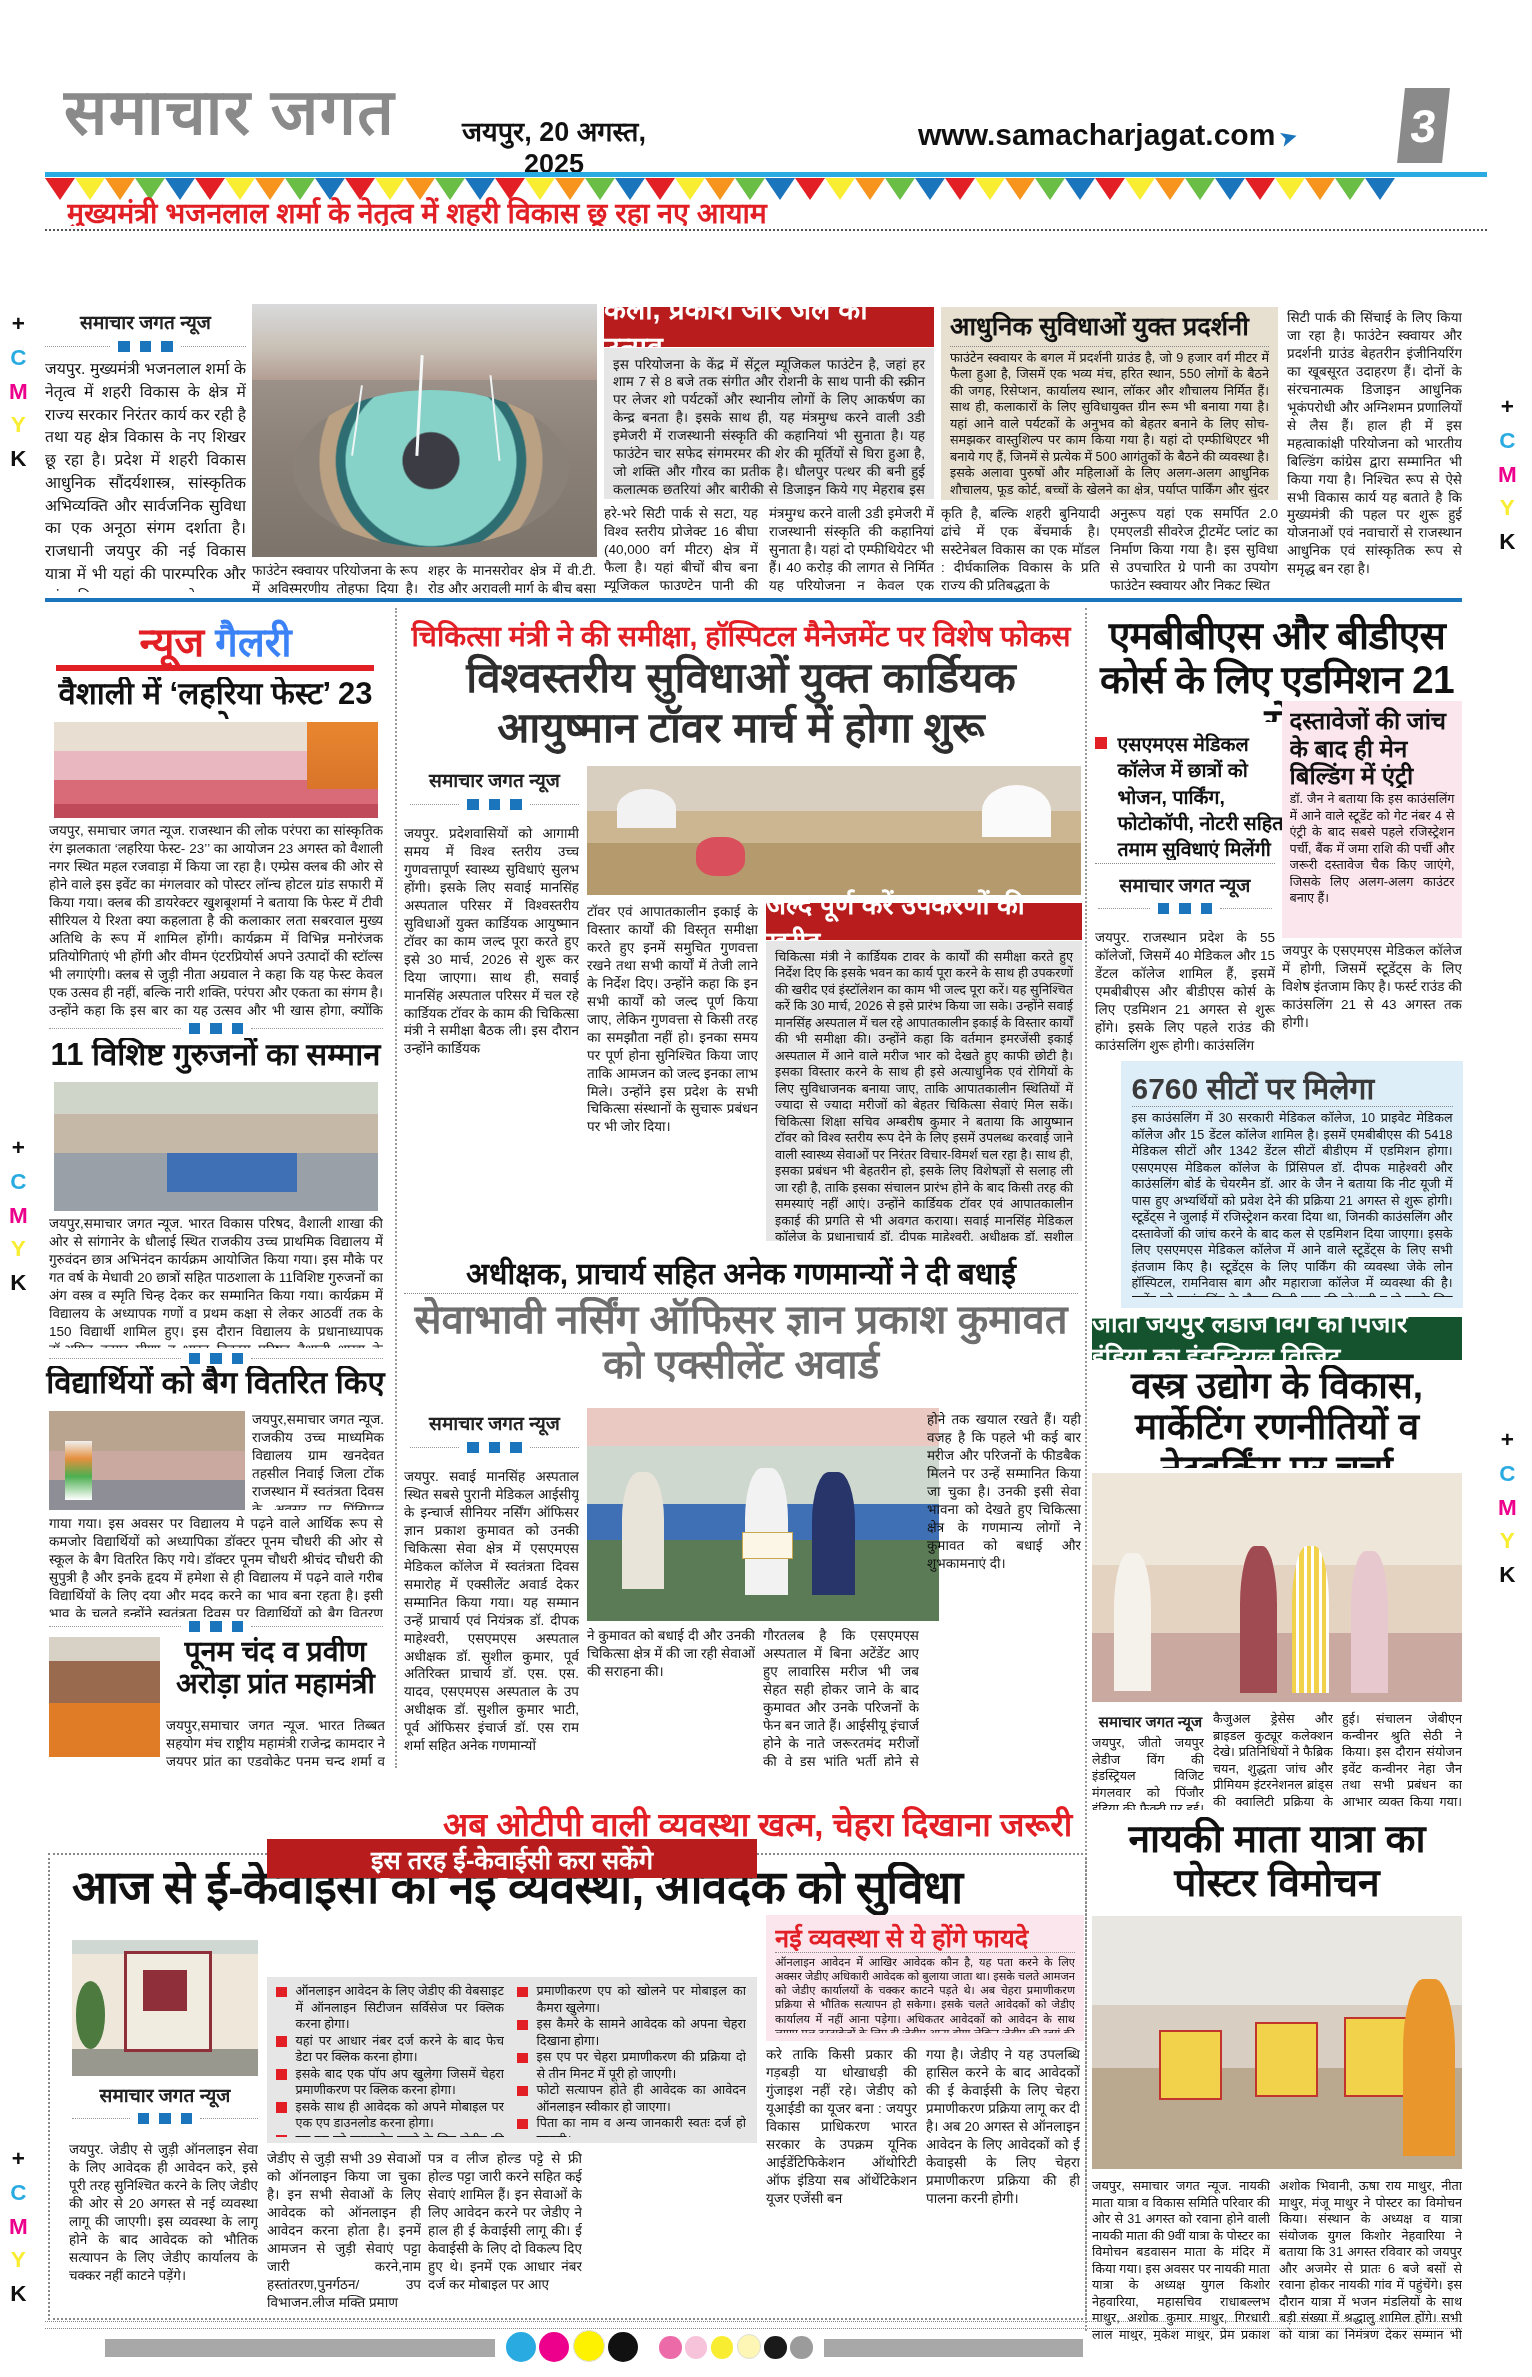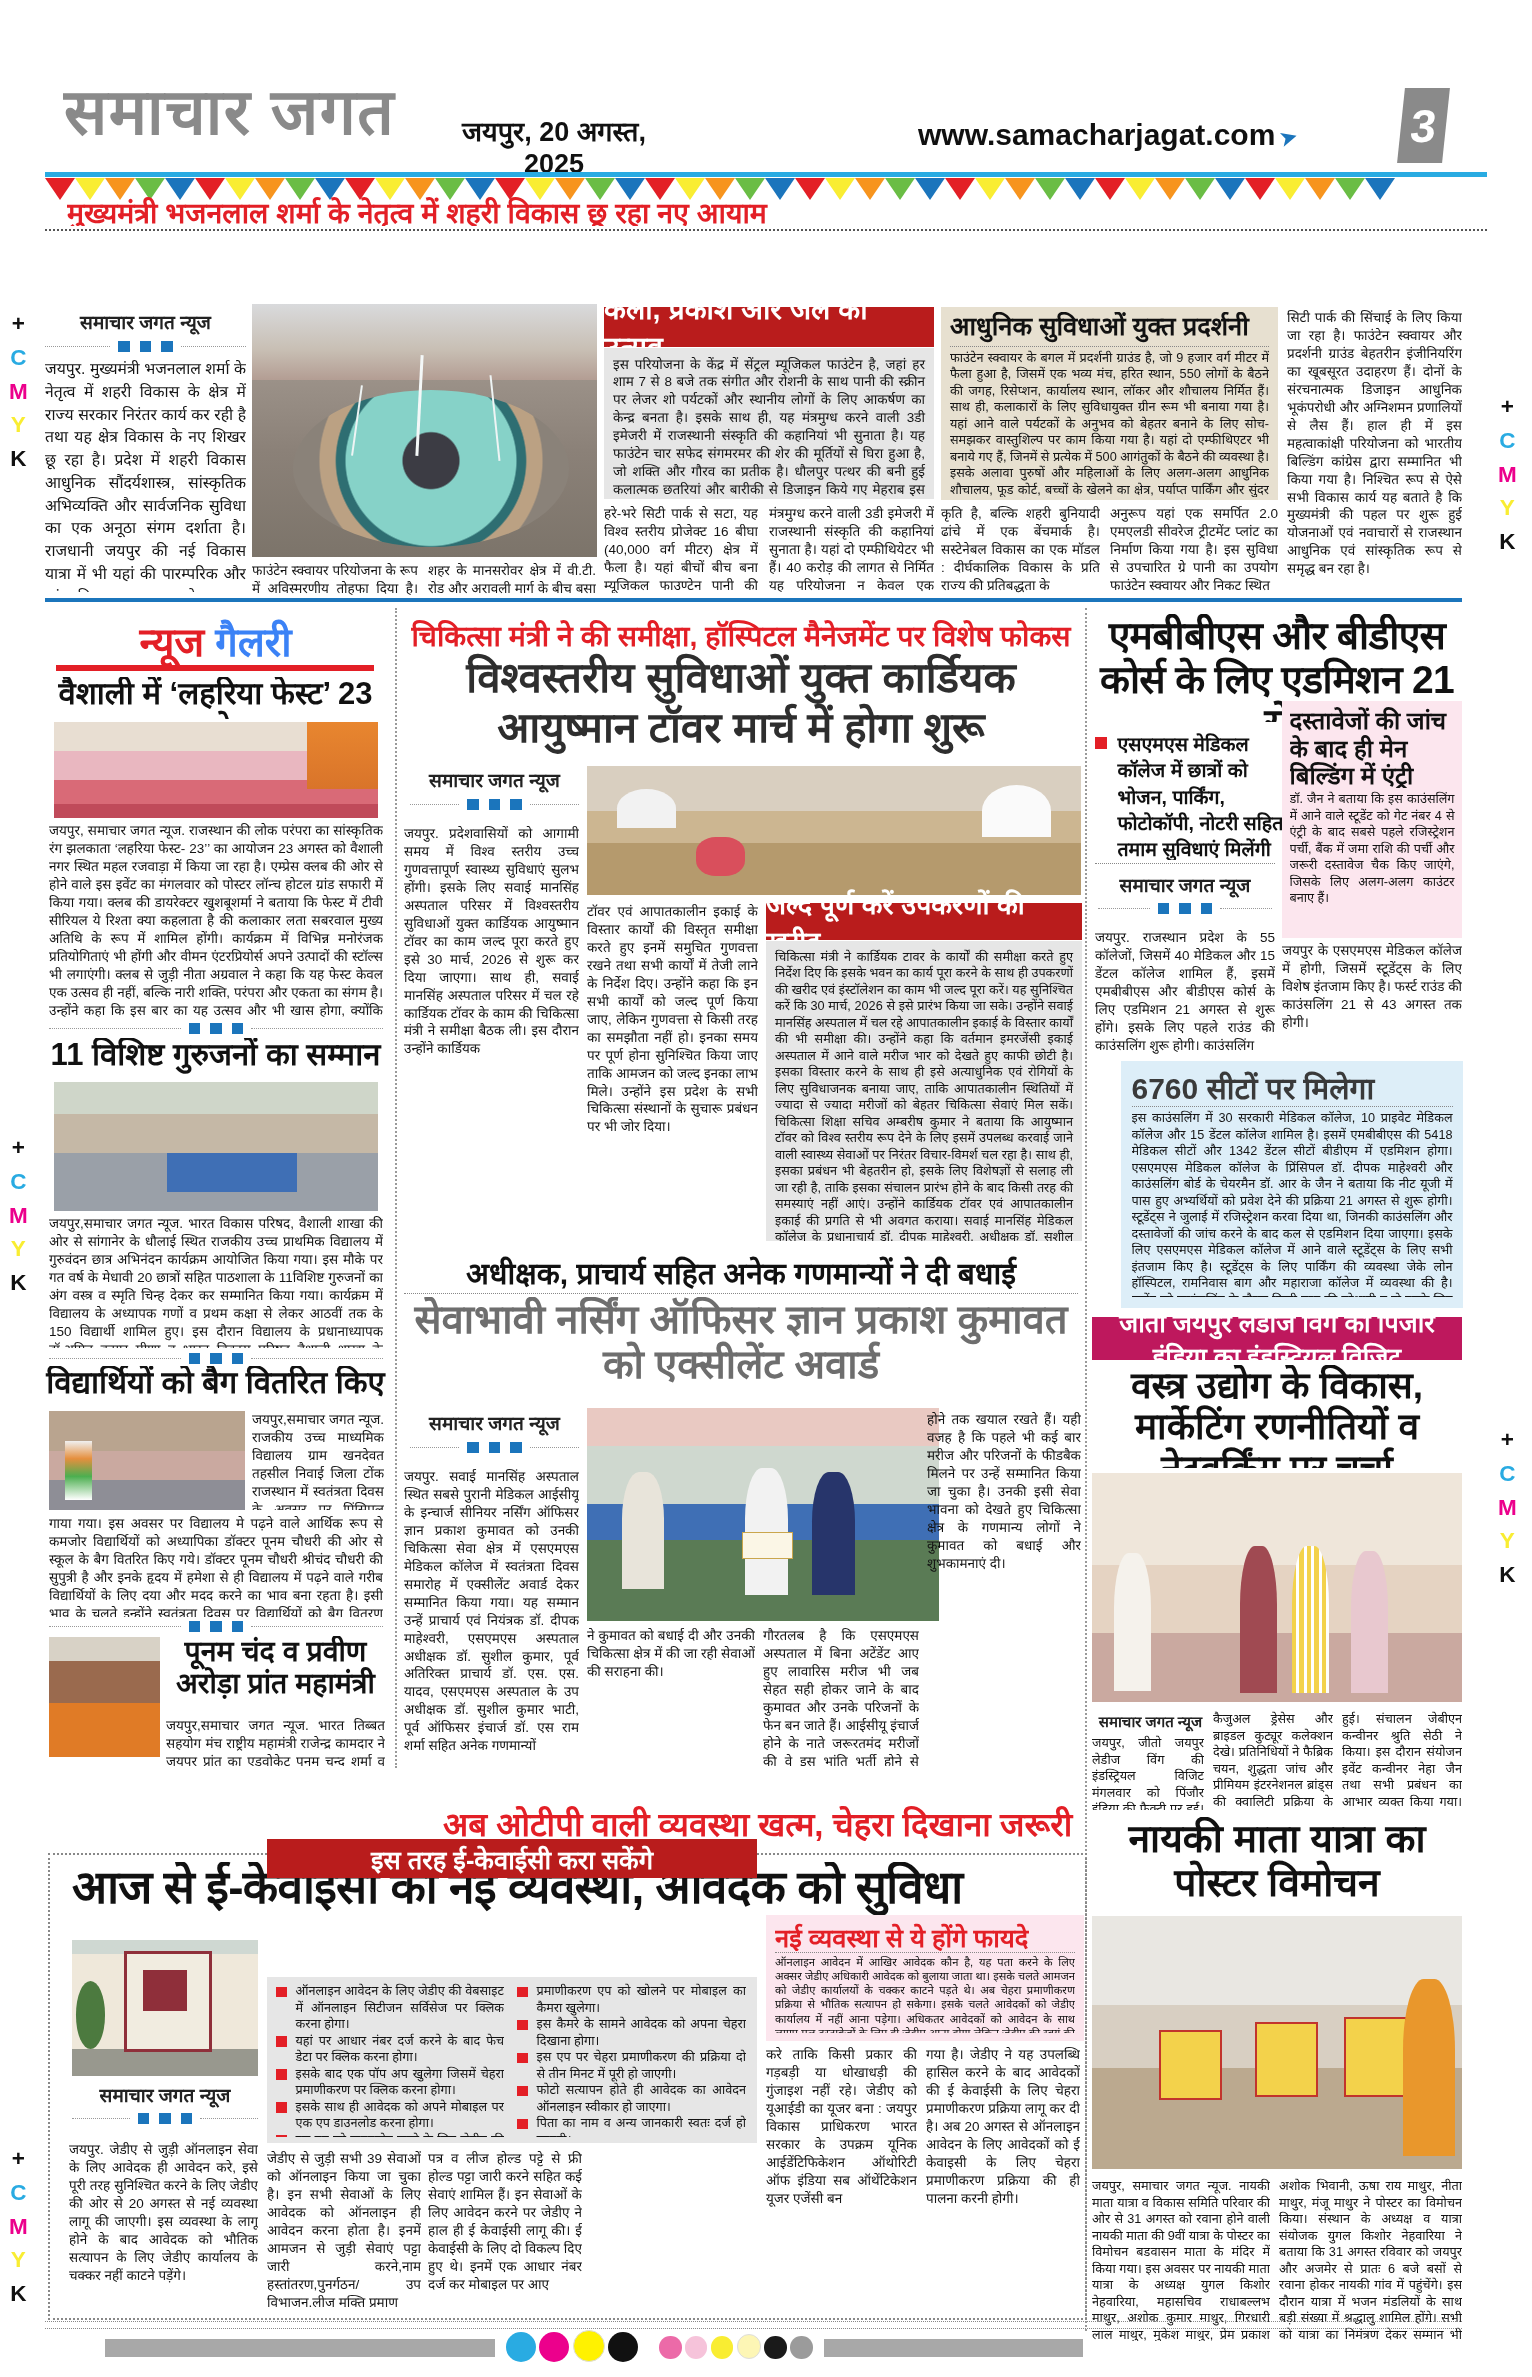--- a/index.html
+++ b/index.html
@@ -29,21 +29,21 @@
   
   .kicker-red{color:#e31f26;font-weight:800;}
   .hl-main{font-size:48px;font-weight:800;color:#0d0d0d;letter-spacing:-0.7px;line-height:1.05;}
   .hl-black{color:#111;font-weight:800;line-height:1.12;}
   .hl-gray{color:#6e6e6e;font-weight:800;line-height:1.12;}
   .box-head-blue{background:#b91c1c;color:#fff;font-weight:800;display:flex;align-items:center;justify-content:center;}
   .graybox{background:#e6e6e6;}
   .beigebox{background:#e7e0d0;}
   .pinkbox{background:#fce6ee;}
   .bluebox{background:#ddeef8;}
-  .redbanner{background:#be185d;color:#fff;font-weight:800;display:flex;align-items:center;justify-content:center;text-align:center;}
+  .redbanner{background:#14532d;color:#fff;font-weight:800;display:flex;align-items:center;justify-content:center;}
   
   .t-body{font-size:13.5px;line-height:1.33;color:#141414;}
   .t-body-sm{font-size:12.7px;line-height:1.3;color:#141414;}
   .lead-first{font-size:15.7px;line-height:1.45;}
   .byline{font-size:19px;font-weight:800;color:#222;}
   .sep-squares{display:flex;align-items:center;justify-content:center;gap:6px;}
   .sep-squares .dots{flex:1;border-top:1.5px dotted #999;}
   .sq{width:11.2px;height:11.2px;background:#1b75bc;display:inline-block;margin:0 2.2px;}
   .bullet-red{position:relative;padding-left:19.5px;}
   .bullet-red::before{content:"";position:absolute;left:0;top:3.7px;width:10.5px;height:10.5px;background:#e31f26;}

